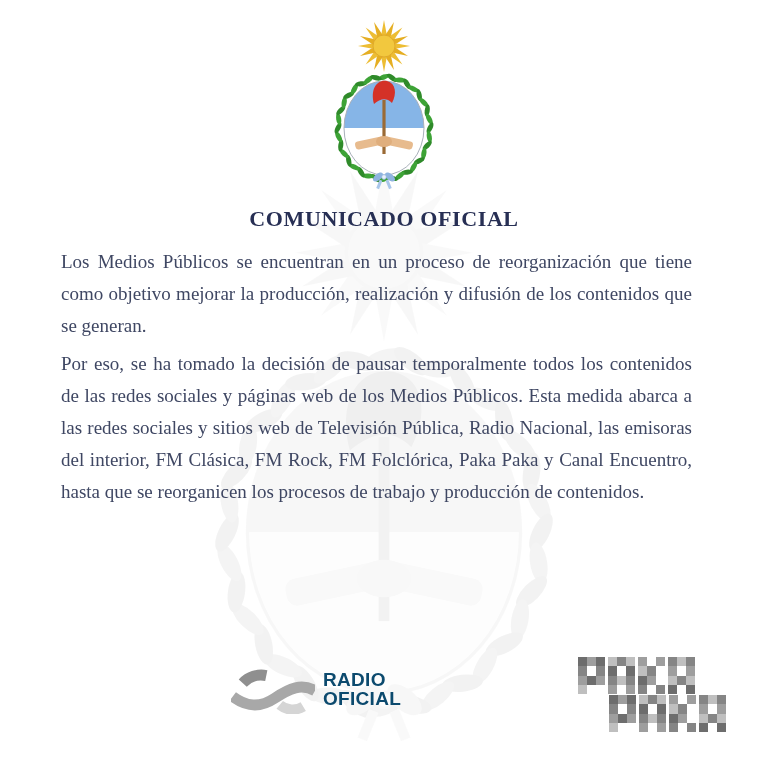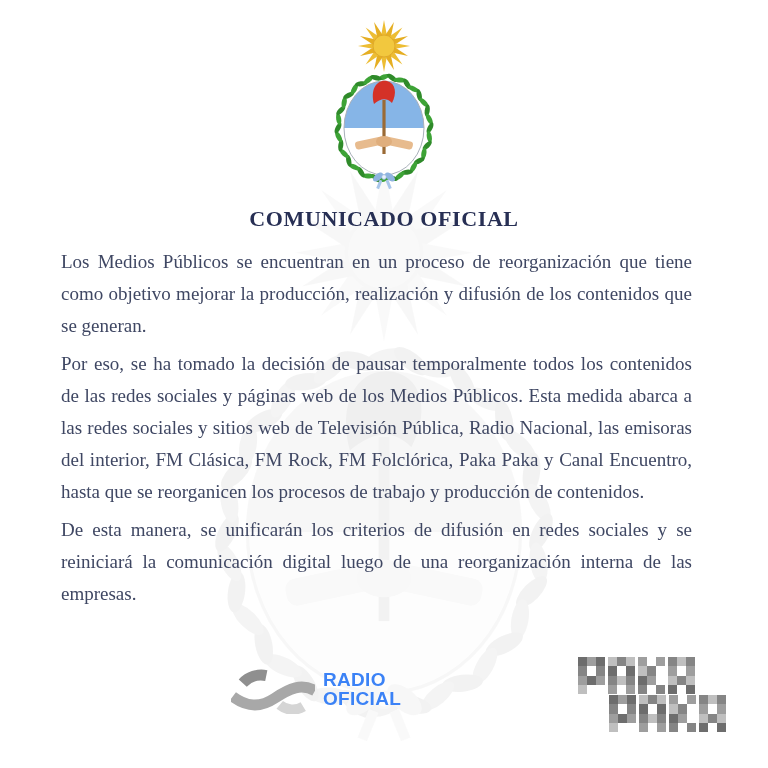--- a/index.html
+++ b/index.html
@@ -34,21 +34,21 @@
     margin:0 16px 6px 0;font-size:19px;line-height:32px;
     text-align:justify;
   }
   
   .logos{position:absolute;left:0;top:648px;width:768px;height:110px;
     font-family:"Liberation Sans","DejaVu Sans",sans-serif;}
   .logo-tvp{position:absolute;left:56px;top:10px;display:flex;align-items:center;}
   .tvp-text{font-size:28px;font-weight:800;color:#4e4e4e;letter-spacing:1px;margin-left:10px;}
   .logo-radio{position:absolute;left:231px;top:16px;display:flex;align-items:center;}
   .radio-text{margin-left:8px;display:flex;flex-direction:column;
-    font-size:19px;font-weight:800;color:#3b82f6;line-height:19px;letter-spacing:0.3px;}
+    font-size:19px;font-weight:800;color:#0c4a6e;line-height:19px;letter-spacing:0.3px;}
   .logo-enc{position:absolute;left:466px;top:7px;width:86px;}
   .enc-block{position:relative;width:86px;height:52px;
     background:linear-gradient(90deg,#8f8f8f 0 50%,#bdbdbd 50% 100%);}
   .enc-slot{position:absolute;left:12px;right:12px;height:8px;background:#ffffff;}
   .enc-slot.s1{top:12px;}
   .enc-slot.s2{top:30px;}
   .enc-word{margin-top:4px;text-align:center;font-size:20px;font-weight:700;
     color:#282828;letter-spacing:-0.3px;}
   .logo-paka{position:absolute;left:578px;top:9px;}
   .paka-line{display:flex;gap:3px;}
@@ -160,21 +160,20 @@
 
   <svg class="crest" viewBox="0 0 126 178">
     <use href="#crest-g"></use>
   </svg>
 
   <h1 class="title">COMUNICADO OFICIAL</h1>
 
   <section class="content">
     <p>Los Medios Públicos se encuentran en un proceso de reorganización que tiene como objetivo mejorar la producción, realización y difusión de los contenidos que se generan.</p>
     <p>Por eso, se ha tomado la decisión de pausar temporalmente todos los contenidos de las redes sociales y páginas web de los Medios Públicos. Esta medida abarca a las redes sociales y sitios web de Televisión Pública, Radio Nacional, las emisoras del interior, FM Clásica, FM Rock, FM Folclórica, Paka Paka y Canal Encuentro, hasta que se reorganicen los procesos de trabajo y producción de contenidos.</p>
-    <p>De esta manera, se unificarán los criterios de difusión en redes sociales y se reiniciará la comunicación digital luego de una reorganización interna de las empresas.</p>
   </section>
 
   <footer class="logos">
 
 
     <div class="logo-radio">
       <svg width="84" height="50" viewBox="0 0 100 58">
         <path d="M14,22 A30,30 0 0 1 42,13" fill="none" stroke="#8f8f8f" stroke-width="13"></path>
         <path d="M2,38 C18,50 34,52 52,40 C70,28 84,22 100,31" fill="none" stroke="#a8a8a8" stroke-width="13"></path>
         <path d="M58,48 A24,24 0 0 0 86,50" fill="none" stroke="#d5d5d5" stroke-width="12"></path>

